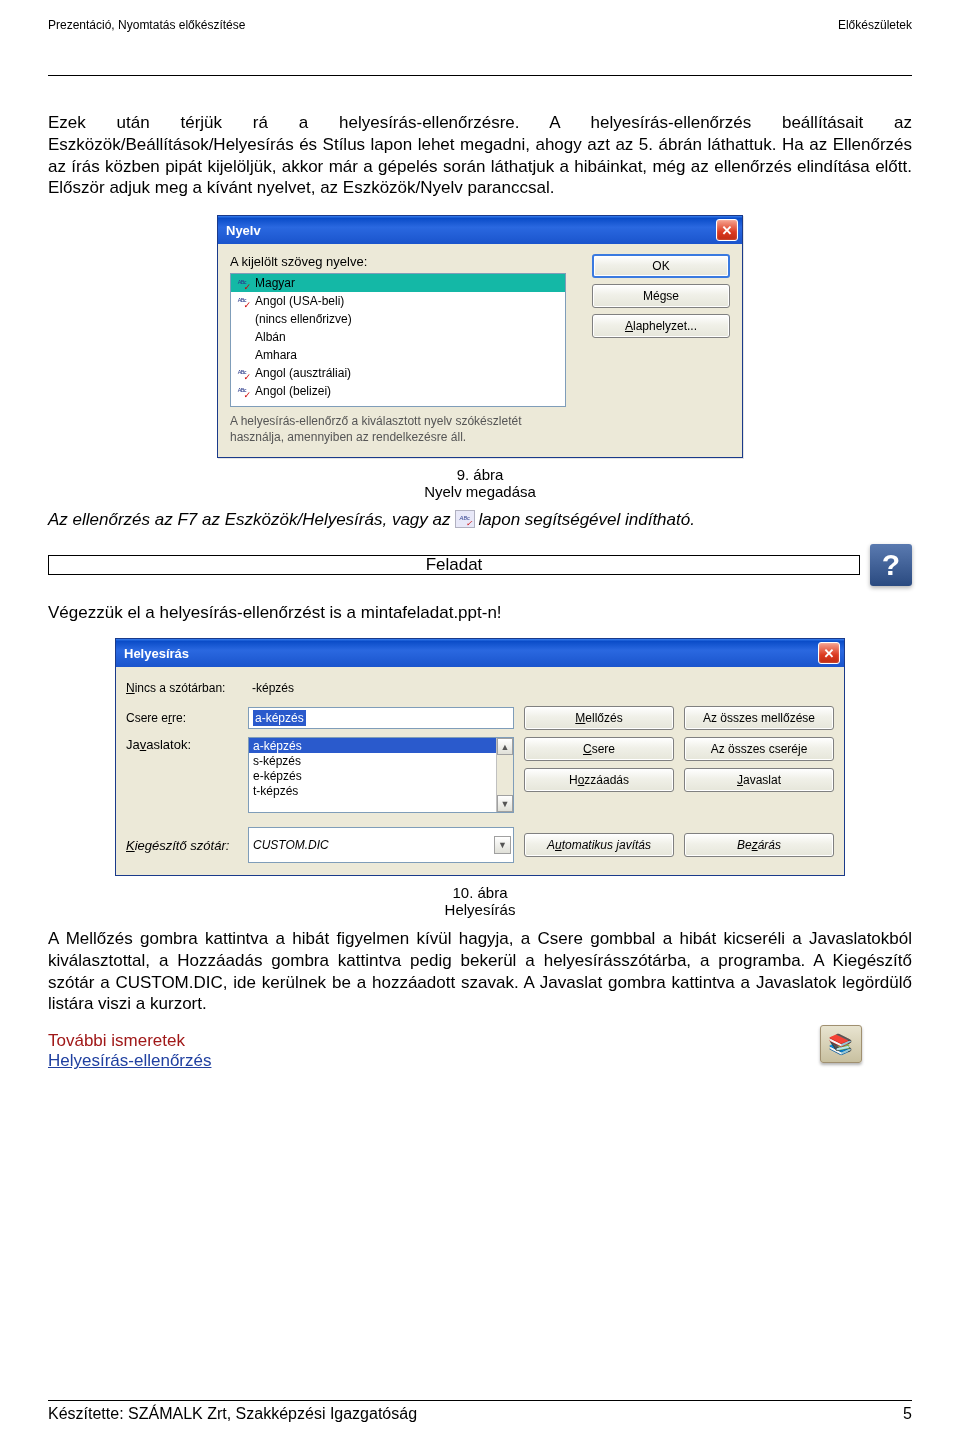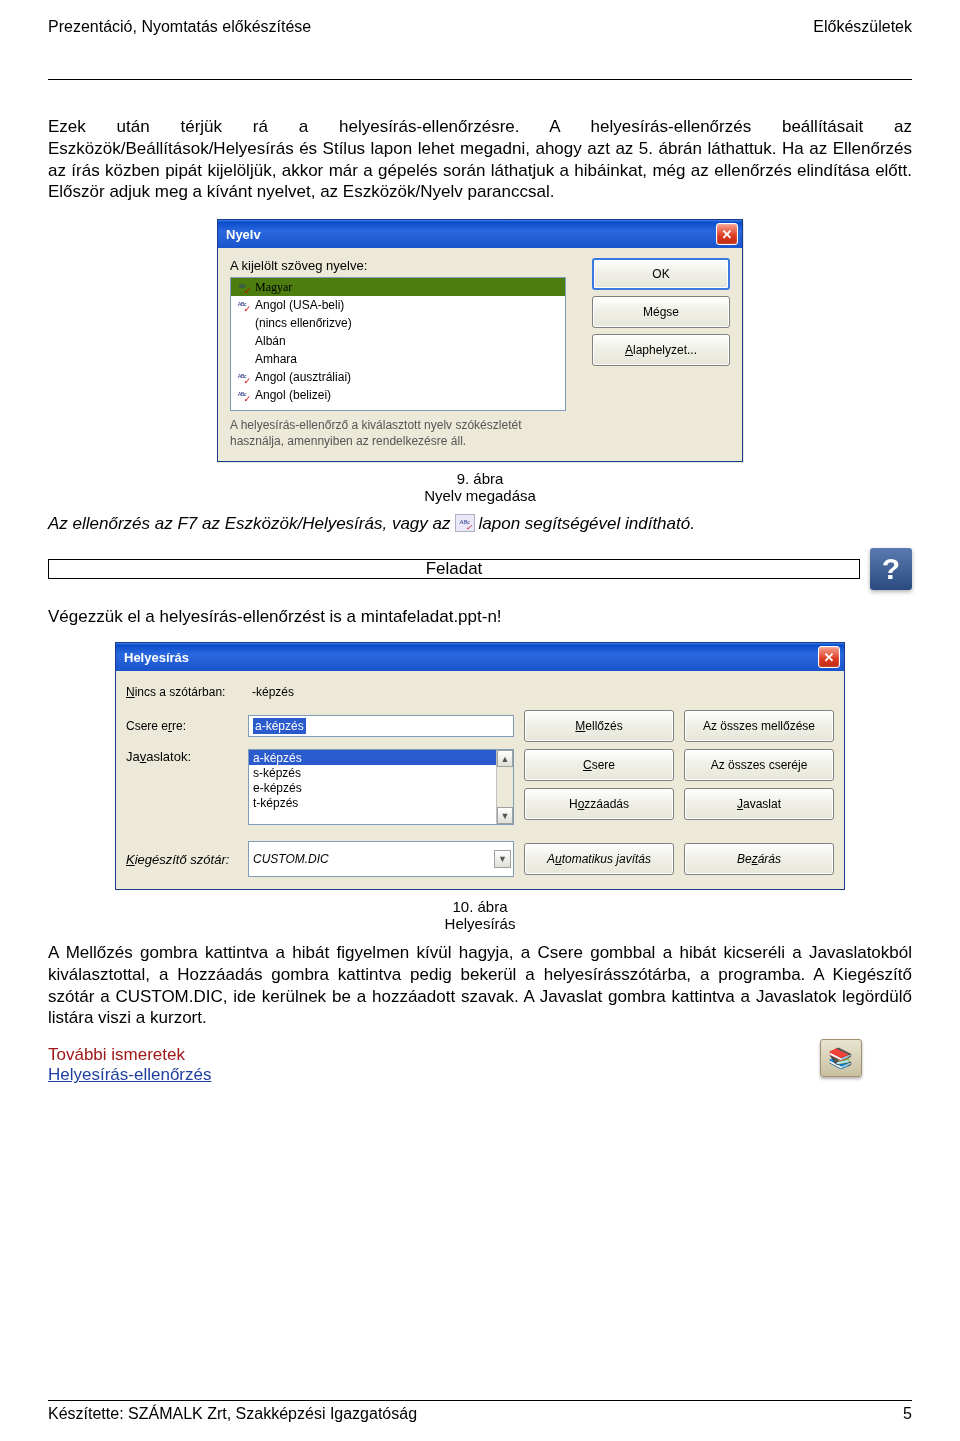--- a/index.html
+++ b/index.html
@@ -6,21 +6,21 @@
   body {
     font-family: Arial, Helvetica, sans-serif;
     font-size: 17px;
     color: #000;
     background: #fff;
     width: 960px;
     height: 1441px;
     padding: 18px 48px 18px 48px;
     position: relative;
   }
-  .hdr { display: flex; justify-content: space-between; font-size: 16px; margin-bottom: 40px; }
+  .hdr { display: flex; justify-content: space-between; font-size: 12px; margin-bottom: 40px; }
   .hdr-line { border-bottom: 1px solid #000; height: 4px; margin-top: 2px; margin-bottom: 36px; }
   .para { text-align: justify; line-height: 1.28; margin-bottom: 10px; }
 
   
   .dlg1 {
     width: 526px;
     margin: 16px auto 8px auto;
     border: 1px solid #1a3a8a;
     background: #ece9d8;
     font-family: Tahoma, Arial, sans-serif;
@@ -38,36 +38,36 @@
     background: linear-gradient(to bottom, #f6a390, #dc3a20 60%, #bf2b12);
     border: 1px solid #fff; border-radius: 3px;
     display: flex; align-items: center; justify-content: center;
     color: #fff; font-weight: bold; font-size: 13px;
     box-shadow: inset 0 0 2px rgba(255,255,255,0.4);
   }
   .dlg1-body { padding: 10px 12px 12px 12px; display: flex; gap: 26px; }
   .dlg1-left { flex: 1; }
   .dlg1-right { width: 138px; display: flex; flex-direction: column; gap: 6px; }
   .xpbtn {
-    height: 32px; display: flex; align-items: center; justify-content: center;
+    height: 24px; display: flex; align-items: center; justify-content: center;
     background: linear-gradient(to bottom, #fff, #f0f0e8 45%, #e6e6da);
     border: 1px solid #808080; border-radius: 3px;
     font-size: 12px; padding: 0 10px;
     box-shadow: inset 0 0 0 1px #fff;
   }
   .xpbtn.default { border: 2px solid #3a7ae0; }
   .underline-char { text-decoration: underline; }
 
   .dlg1-label { margin-bottom: 4px; }
   .listbox {
     border: 1px solid #7f9db9; background: #fff; height: 134px;
     overflow: hidden;
   }
   .li-item { display: flex; align-items: center; gap: 5px; padding: 1px 3px; height: 18px; font-size: 12px; }
-  .li-item.sel { background: #4d7c0f; font-family: Liberation Serif, serif; }
+  .li-item.sel { background: #14b8a6; }
   .abc-icon {
     width: 16px; height: 14px; display: inline-flex; align-items: center; justify-content: center;
     font-size: 9px; color: #2a3a8a; position: relative;
   }
   .abc-icon::before { content: "ᴬᴮᶜ"; font-size: 8px; letter-spacing:-0.5px; }
   .abc-icon::after { content: "✓"; color: #c00; position: absolute; bottom: -2px; right: -1px; font-size: 9px; }
   .hint-text { font-size: 12px; color: #555; margin-top: 6px; line-height: 1.35; }
 
   .caption { text-align: center; font-size: 15px; margin: 6px 0 10px 0; }
 

